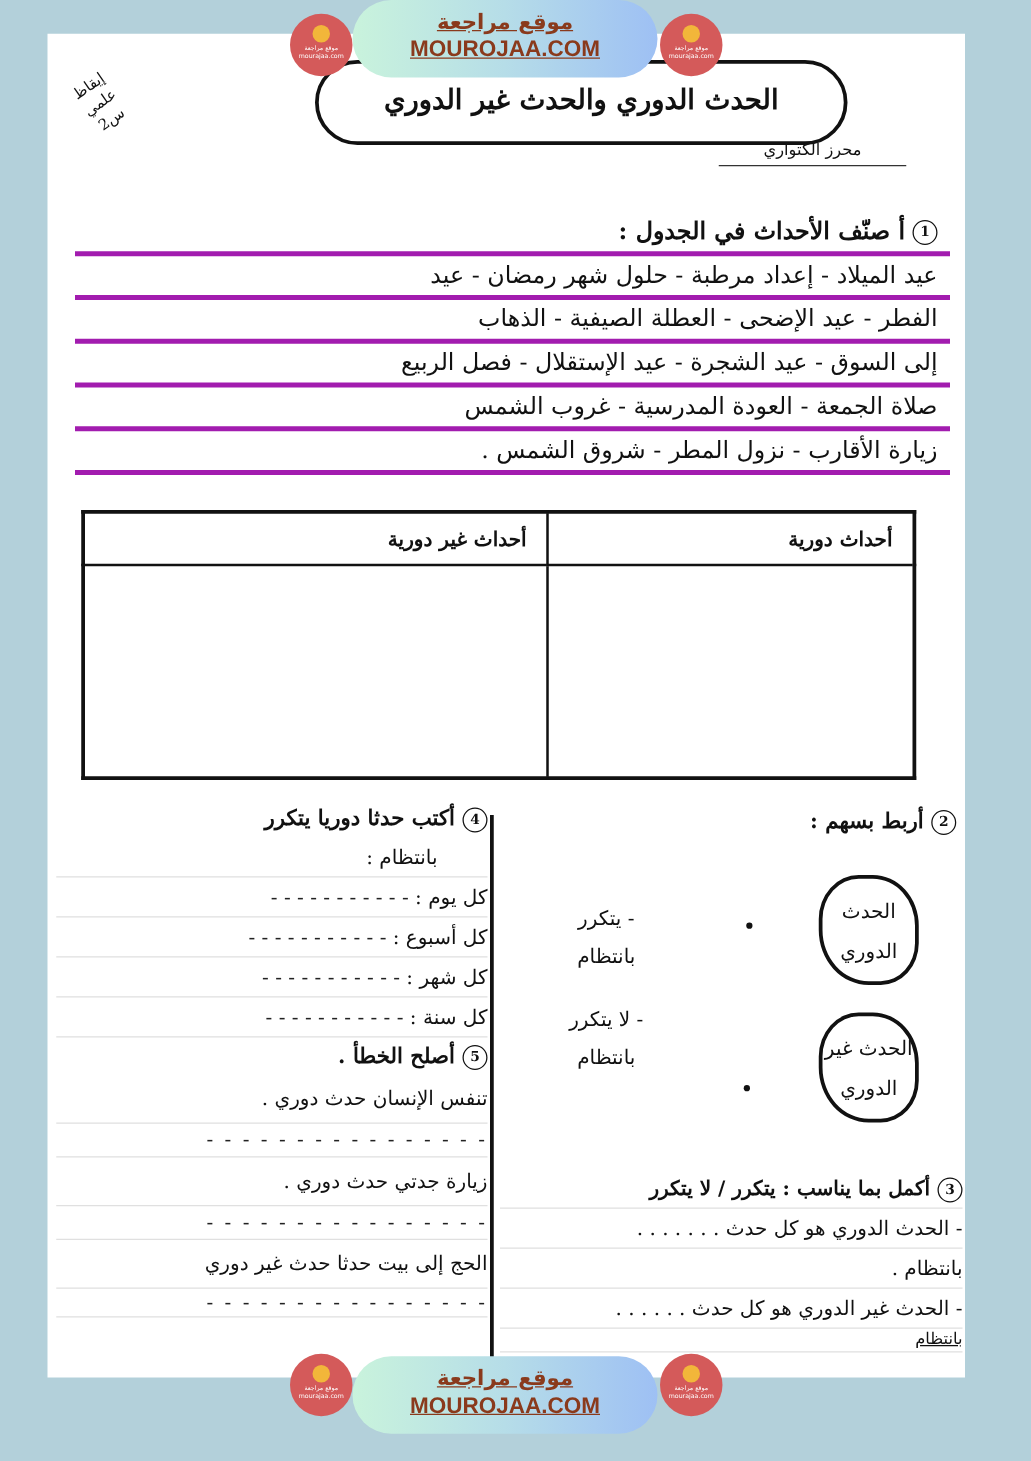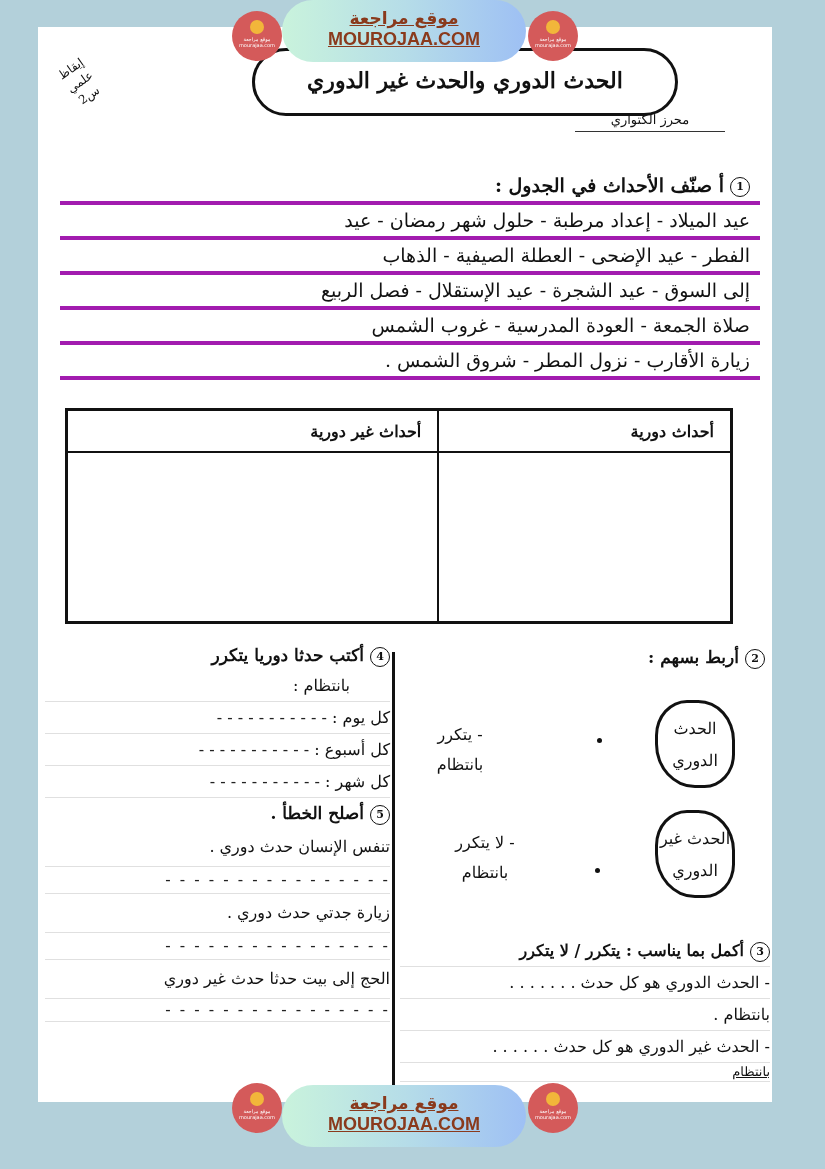--- a/index.html
+++ b/index.html
@@ -94,41 +94,42 @@
 </div>
 
 <div class="cloud hw rtl" style="left:655px;top:700px;">
   <span>الحدث الدوري</span>
 </div>
 <div class="cloud hw rtl" style="left:655px;top:810px;">
   <span>الحدث غير الدوري</span>
 </div>
 <div class="match-dot" style="left:597px;top:738px;"></div>
 <div class="match-dot" style="left:595px;top:868px;"></div>
-<div class="match-txt hw rtl" style="left:415px;top:720px;">- يتكرر بانتظام</div>
-<div class="match-txt hw rtl" style="left:440px;top:828px;text-align:center;">- لا يتكرر بانتظام</div>
+<div class="match-txt hw rtl" style="left:440px;top:720px;">- يتكرر بانتظام</div>
+<div class="match-txt hw rtl" style="left:440px;top:801px;text-align:center;">- لا يتكرر بانتظام</div>
 
 <div class="hw rtl" style="position:absolute;left:400px;top:935px;width:370px;">
   <div class="exq row">
     <span class="circle-num">3</span><span>أكمل بما يناسب : يتكرر / لا يتكرر</span>
   </div>
   <div class="row">- الحدث الدوري هو كل حدث . . . . . . .</div>
   <div class="row">بانتظام .</div>
   <div class="row">- الحدث غير الدوري هو كل حدث . . . . . .</div>
   <div class="row" style="font-size:13px;line-height:18px;text-decoration:underline;">بانتظام</div>
 </div>
 
 <div class="col-l hw rtl">
   <div class="exq">
     <span class="circle-num">4</span><span>أكتب حدثا دوريا يتكرر</span>
   </div>
   <div class="row" style="padding-right:40px;">بانتظام :</div>
   <div class="row"><span>كل يوم :</span> <span class="dash">- - - - - - - - - - -</span></div>
   <div class="row"><span>كل أسبوع :</span> <span class="dash">- - - - - - - - - - -</span></div>
   <div class="row"><span>كل شهر :</span> <span class="dash">- - - - - - - - - - -</span></div>
+  <div class="row"><span>كل سنة :</span> <span class="dash">- - - - - - - - - - -</span></div>
   <div class="exq">
     <span class="circle-num">5</span><span>أصلح الخطأ .</span>
   </div>
   <div class="row" style="line-height:38px;">تنفس الإنسان حدث دوري .</div>
   <div class="row dash" style="line-height:26px;">- - - - - - - - - - - - - - - -</div>
   <div class="row" style="line-height:38px;">زيارة جدتي حدث دوري .</div>
   <div class="row dash" style="line-height:26px;">- - - - - - - - - - - - - - - -</div>
   <div class="row" style="line-height:38px;">الحج إلى بيت حدثا حدث غير دوري</div>
   <div class="row dash" style="line-height:22px;">- - - - - - - - - - - - - - - -</div>
 </div>

